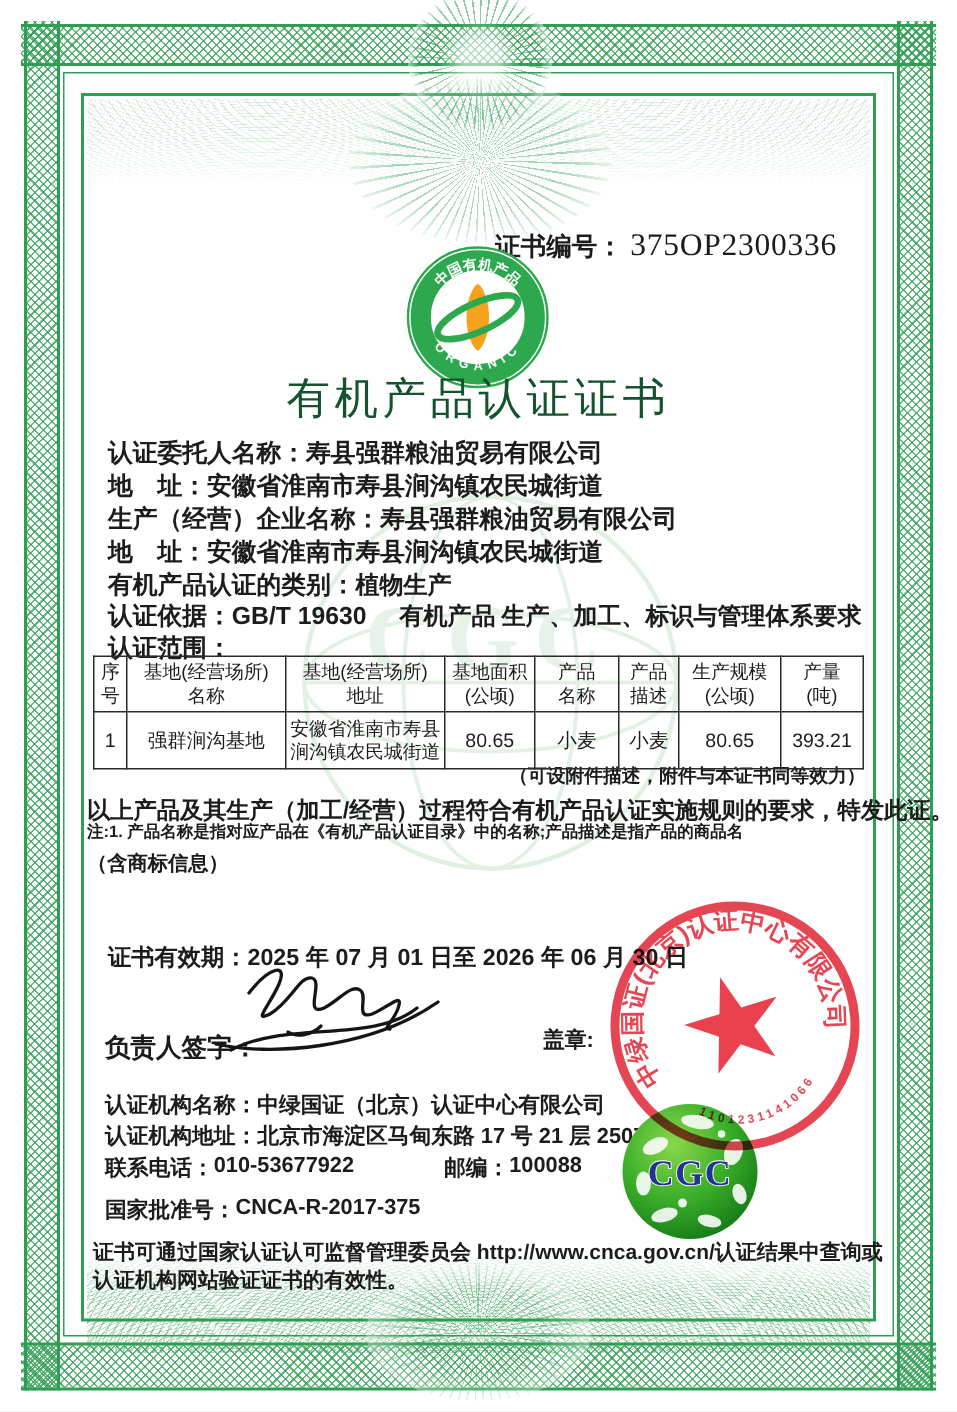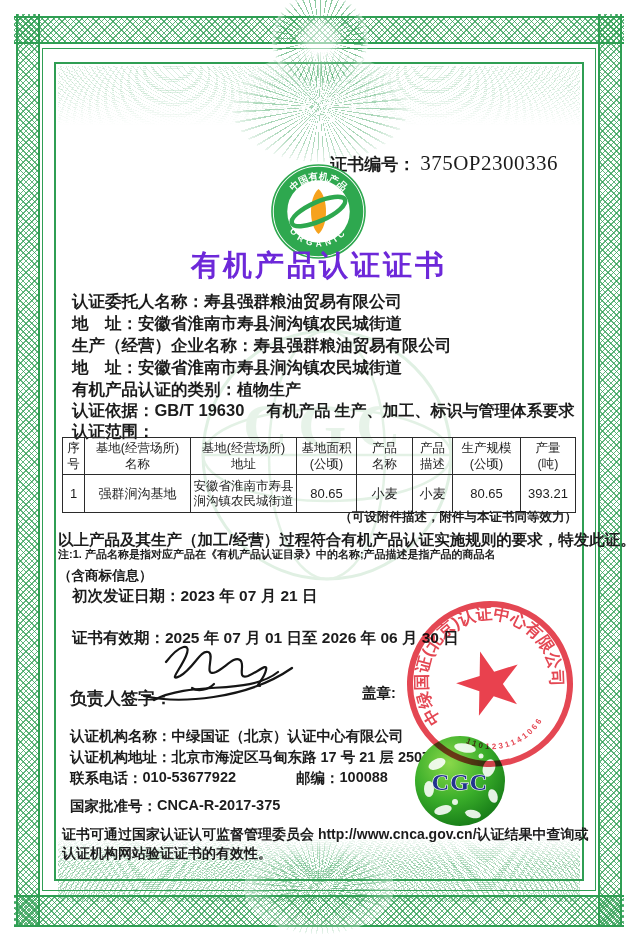--- a/index.html
+++ b/index.html
@@ -35,21 +35,21 @@
     background:
       linear-gradient(to top, rgba(255,255,255,0) 55%, #fff 97%),
       repeating-radial-gradient(ellipse 230px 95px at 18% 120%, rgba(47,158,83,.32) 0 1px, transparent 1px 5px),
       repeating-radial-gradient(ellipse 230px 95px at 50% 125%, rgba(47,158,83,.32) 0 1px, transparent 1px 5px),
       repeating-radial-gradient(ellipse 230px 95px at 82% 120%, rgba(47,158,83,.32) 0 1px, transparent 1px 5px);}
   
   .content{position:absolute;inset:0;z-index:3;}
   .certno{position:absolute;top:151px;right:80px;display:flex;align-items:baseline;gap:5px;justify-content:flex-end;}
   .certno .lab{font-family:"Liberation Serif",serif;font-weight:700;font-size:17px;}
   .certno .num{font-family:"Liberation Serif",serif;font-size:21px;letter-spacing:.5px;}
-  .title{position:absolute;top:246px;left:0;right:0;text-align:center;font-size:29px;font-weight:700;letter-spacing:3px;color:#6d28d9;}
+  .title{position:absolute;top:246px;left:0;right:0;text-align:center;font-size:29px;font-weight:400;letter-spacing:3px;color:#14532d;}
   .fld{position:absolute;left:72px;display:flex;align-items:baseline;white-space:nowrap;font-size:16.5px;font-weight:700;}
   .fld .kai{font-family:"Liberation Serif",serif;font-weight:600;font-size:16px;}
   
   .scope-table{position:absolute;left:62px;top:437px;width:513px;border-collapse:collapse;table-layout:fixed;z-index:3;background:transparent;}
   .scope-table th,.scope-table td{border:1.5px solid #2b2b2b;text-align:center;vertical-align:middle;padding:1px 1px;}
   .scope-table th{font-size:12.5px;font-weight:400;line-height:16px;height:34px;}
   .scope-table td{font-size:13px;height:35px;line-height:15px;}
   .attach{position:absolute;right:61px;top:509px;font-family:"Liberation Serif",serif;font-weight:700;font-size:12.5px;}
   .stmt{position:absolute;left:58px;font-weight:700;}
   .sig-label{position:absolute;left:70px;top:687px;font-size:17px;font-weight:700;}
@@ -178,24 +178,20 @@
       </tr>
     </tbody>
       </table>
 
     <div class="attach">（可设附件描述，附件与本证书同等效力）</div>
 
     <div class="stmt" style="top:530px;font-size:15.5px">以上产品及其生产（加工/经营）过程符合有机产品认证实施规则的要求，特发此证。</div>
     <div class="stmt" style="top:547px;font-size:11px">注:1. 产品名称是指对应产品在《有机产品认证目录》中的名称;产品描述是指产品的商品名</div>
     <div class="stmt" style="top:567px;font-size:13.5px">（含商标信息）</div>
 
-    <div class="fld" style="top:586px;font-size:15.5px">
-      <span>初次发证日期：</span>
-      <span>2023 年 07 月 21 日</span>
-    </div>
     <div class="fld" style="top:628px;font-size:15.5px">
       <span>证书有效期：</span>
       <span>2025 年 07 月 01 日至 2026 年 06 月 30 日</span>
     </div>
 
     <svg class="signature" width="180" height="72" viewBox="0 0 180 72">
       <g fill="none" stroke="#151515" stroke-width="2.2" stroke-linecap="round">
         <path d="M38 24 C52 6 64 4 58 18 C52 32 40 44 52 38 C66 30 72 12 80 14 C88 16 74 40 88 34 C98 29 106 18 112 22 C118 26 108 42 120 38 C130 34 140 24 138 32 C136 42 126 48 132 48"></path>
         <path d="M16 58 C50 66 118 62 164 30"></path>
         <path d="M26 62 C64 42 120 58 150 34"></path>

